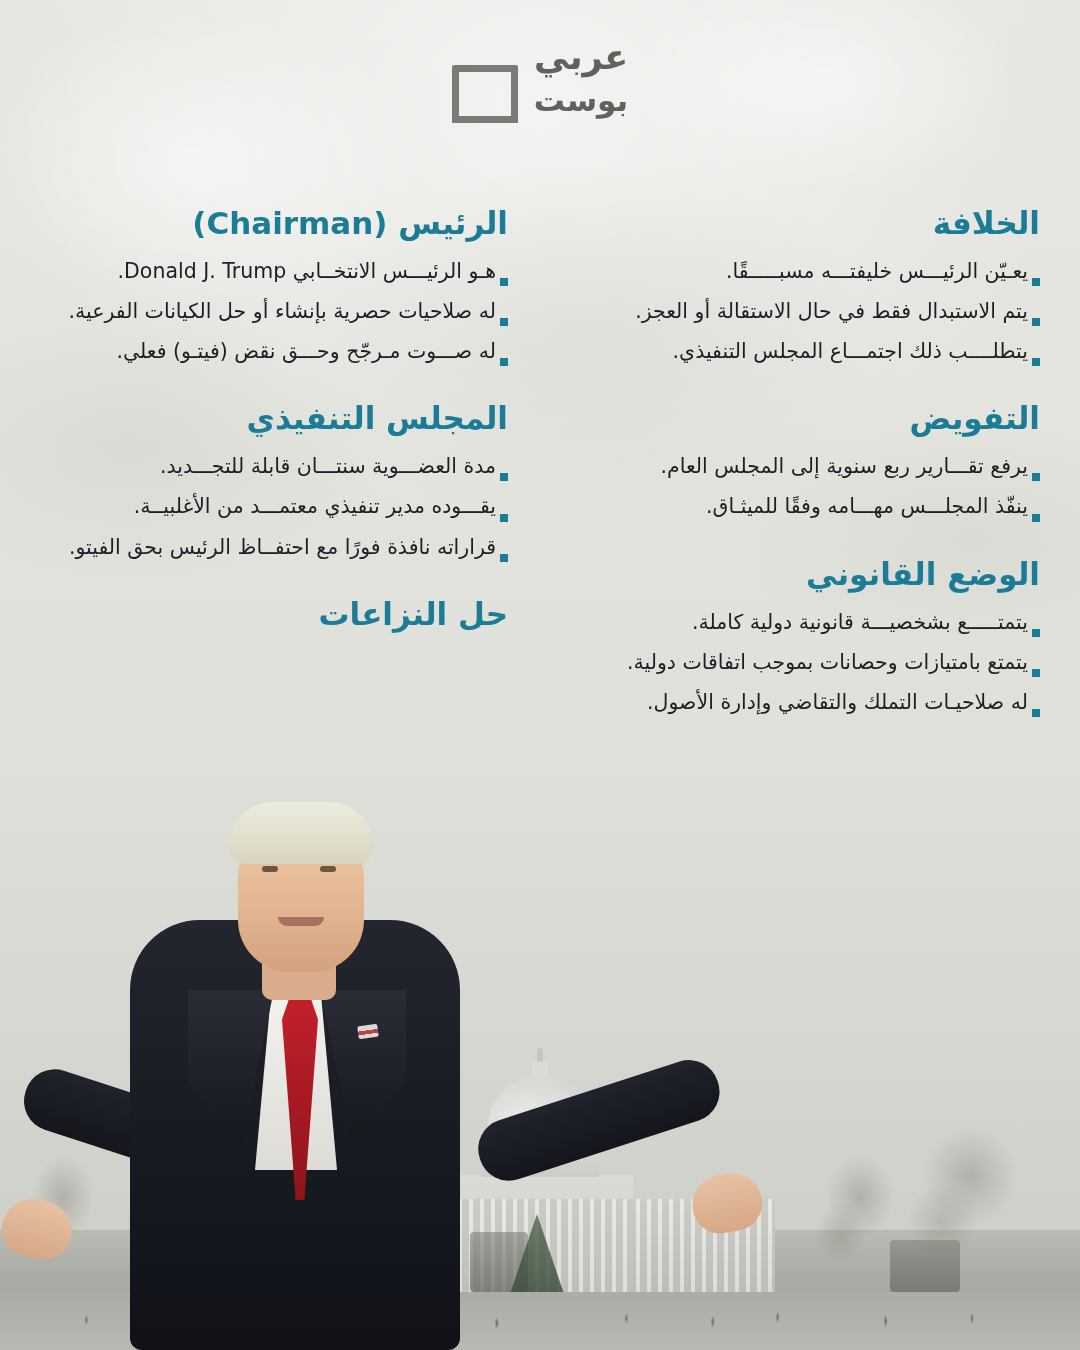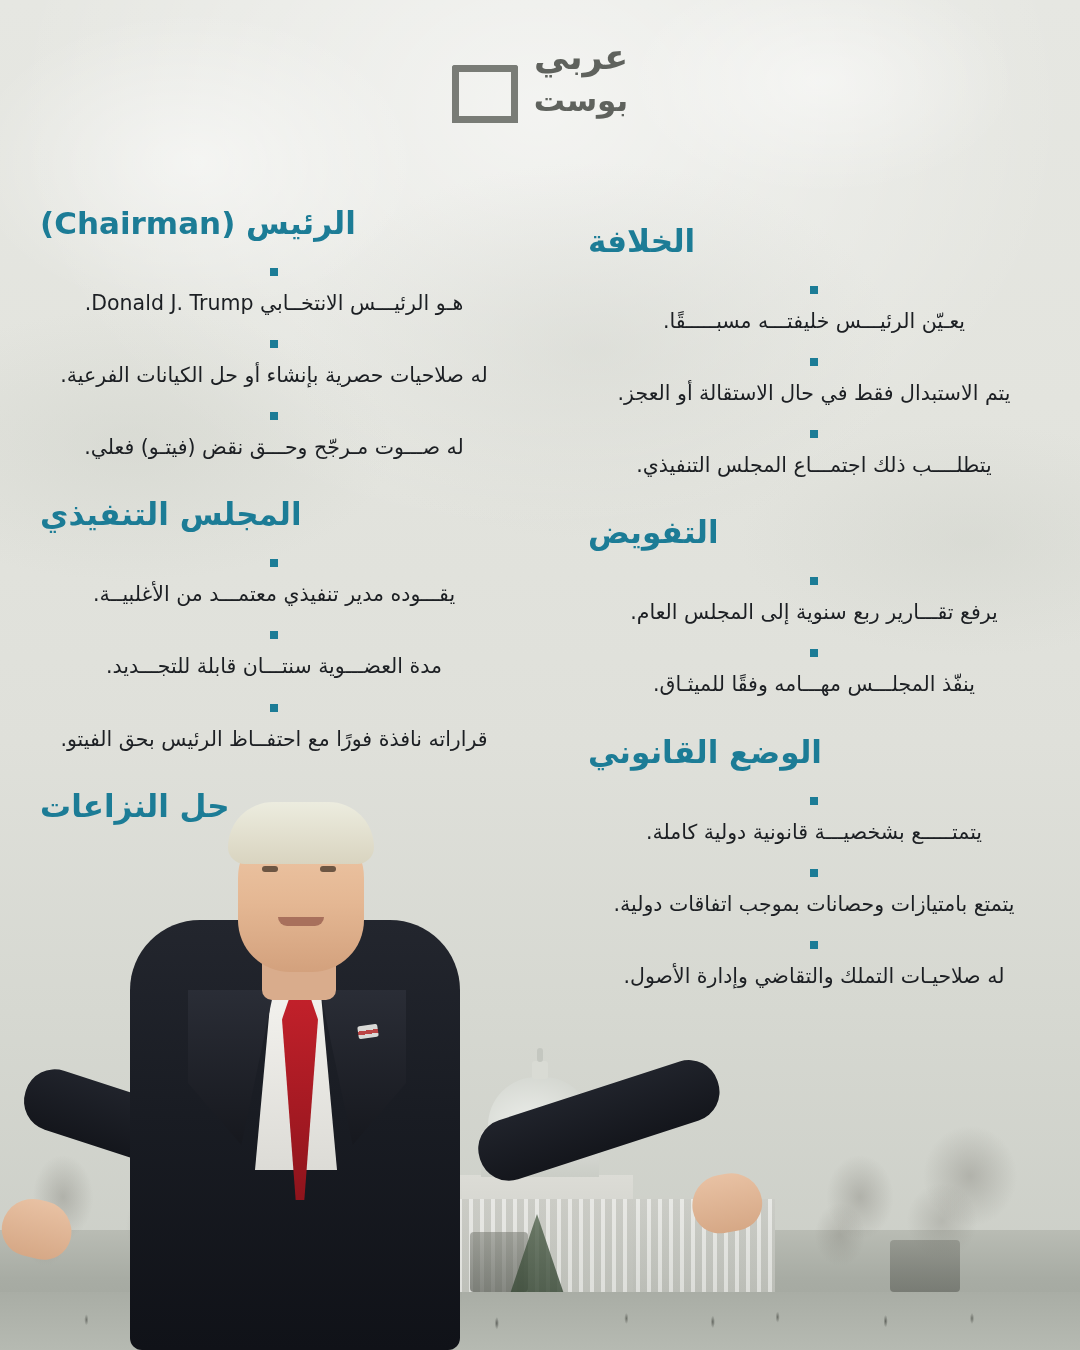--- a/index.html
+++ b/index.html
@@ -379,44 +379,44 @@
     right: 0;
     padding: 0 40px;
     display: flex;
     flex-direction: row-reverse;
     justify-content: space-between;
     gap: 36px;
   }
   .col {
     width: 468px;
   }
-  .col.left { width: 452px; margin-top: 18px; }
+  .col.left { width: 452px; }
 
   .section {
     margin-bottom: 34px;
   }
   .sec-title {
     color: #1c7c96;
     font-size: 31px;
     font-weight: bold;
-    text-align: left;
+    text-align: right;
     margin: 0 0 16px 0;
     letter-spacing: 0;
   }
   .bullets {
     list-style: none;
     margin: 0;
     padding: 0;
   }
   .bullets li {
     display: flex;
-    flex-direction: column;
-    align-items: center;
+    flex-direction: row;
+    align-items: flex-end;
     justify-content: flex-start;
-    gap: 13px;
+    gap: 4px;
     margin-bottom: 11px;
     color: #1c1f23;
     font-size: 20.5px;
     line-height: 1.42;
     text-align: right;
   }
   .bullets li .sq {
     flex: 0 0 auto;
     width: 8px;
     height: 8px;
@@ -510,25 +510,25 @@
               <span class="txt">له صـــوت مـرجّح وحـــق نقض (فيتـو) فعلي.</span>
             </li>
         </ul>
       </div>
 
       <div class="section">
         <h2 class="sec-title">المجلس التنفيذي</h2>
         <ul class="bullets">
           <li>
               <span class="sq"></span>
+              <span class="txt">مدة العضـــوية سنتـــان قابلة للتجـــديد.</span>
+            </li>
+          <li>
+              <span class="sq"></span>
               <span class="txt">يقـــوده مدير تنفيذي معتمـــد من الأغلبيــة.</span>
-            </li>
-          <li>
-              <span class="sq"></span>
-              <span class="txt">مدة العضـــوية سنتـــان قابلة للتجـــديد.</span>
             </li>
           <li>
               <span class="sq"></span>
               <span class="txt">قراراته نافذة فورًا مع احتفــاظ الرئيس بحق الفيتو.</span>
             </li>
         </ul>
       </div>
 
 
       <div class="section">

